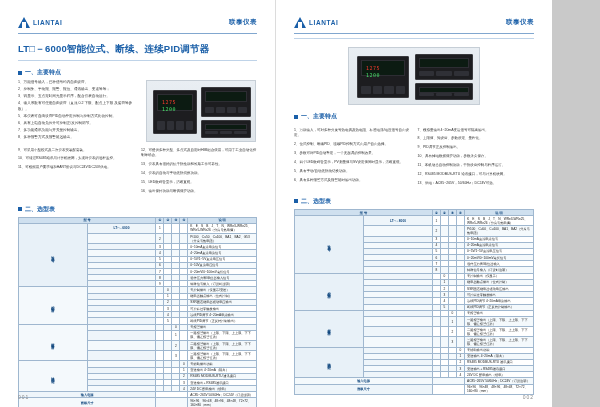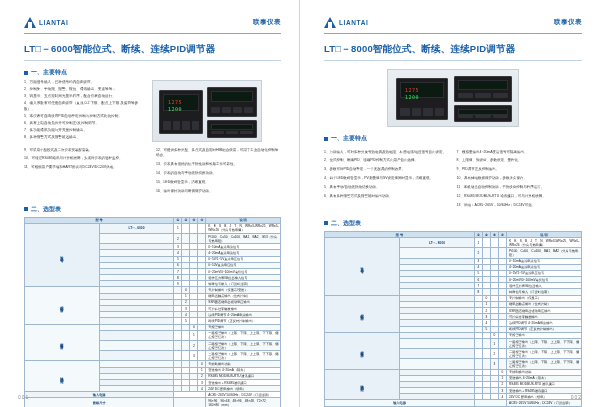--- a/index.html
+++ b/index.html
@@ -6,23 +6,23 @@
   html, body { margin:0; padding:0; }
   body {
     width:600px; height:407px;
     background:#c9c9c9;
     font-family:"Liberation Sans", sans-serif;
     overflow:hidden;
   }
   .spread { position:relative; width:600px; height:407px; display:flex; }
   .page {
     position:relative;
-    width:300px; height:407px;
+    width:276px; height:407px;
     background:#ffffff;
-    padding:14px 18px 0 24px;
+    padding:14px 18px 0 18px;
   }
   .page.left { border-right:1px solid #dcdcdc; }
   .gutter {
     position:absolute; left:299px; top:0; width:2px; height:407px;
     background:linear-gradient(to right,#e8e8e8,#bfbfbf,#e8e8e8);
   }
   
   .pg-head { display:flex; align-items:center; justify-content:space-between; height:16px; }
   .brand { display:flex; align-items:center; gap:3px; }
   .brand .mark { width:12px; height:11px; position:relative; }
@@ -435,21 +435,20 @@
 
     <div class="pg-head">
       <div class="brand">
         <span class="mark"></span>
         <span class="bname">LIANTAI</span>
       </div>
       <div class="head-right">联泰仪表</div>
     </div>
     <div class="head-rule"></div>
 
-    <div class="title">LT□－8000智能位式、断续、连续PID调节器</div>
     <div class="title-rule"></div>
 
     <div style="height:58px; margin-top:8px; display:flex; justify-content:center;">
       <div class="device-img" style="width:132px; height:58px; flex:0 0 132px;">
         <div class="dev dev1" style="left:8px; top:8px; width:52px; height:42px;">
           <div class="screen">
             <div class="digits">1275</div>
             <div class="digits g">1200</div>
           </div>
           <div class="keys">

